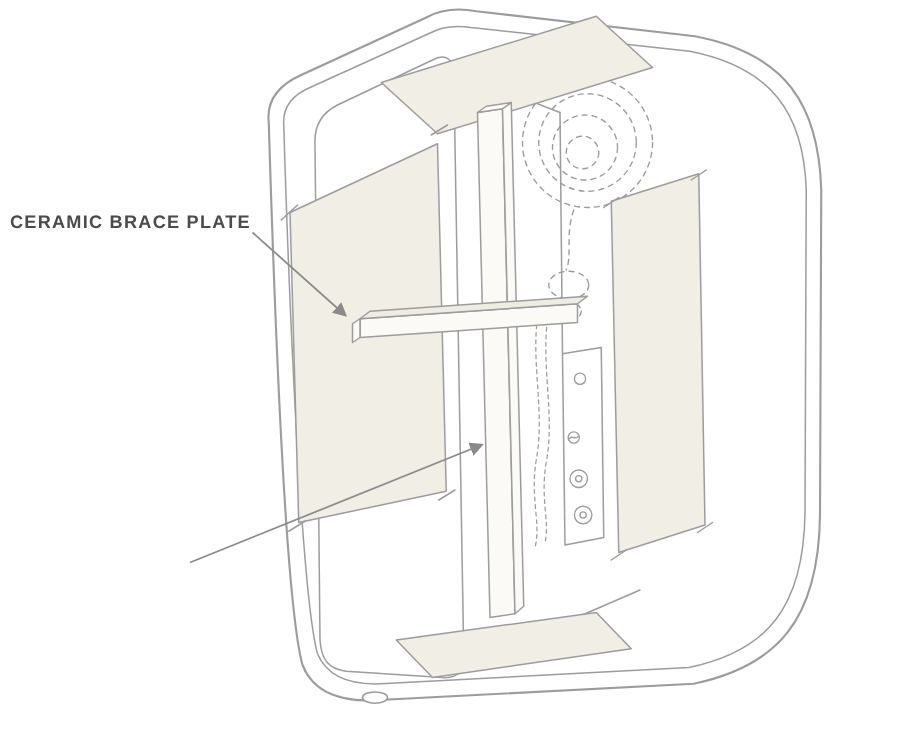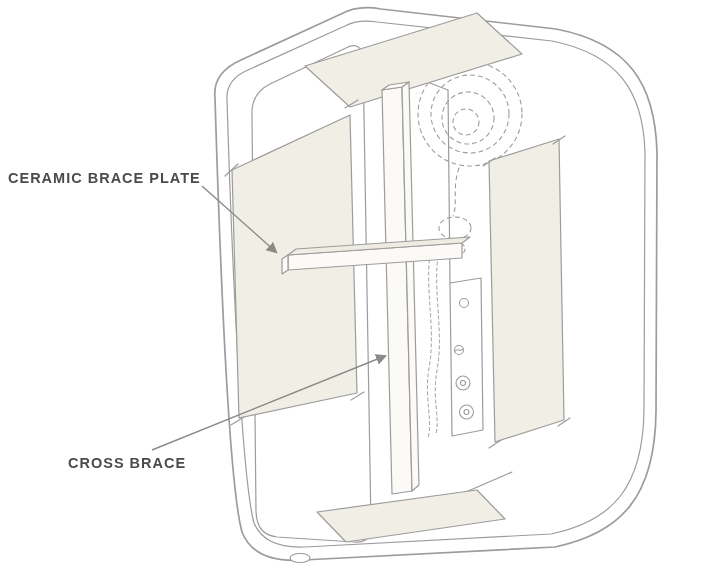--- a/index.html
+++ b/index.html
@@ -120,15 +120,14 @@
     </g>
 
     <g stroke="#8a8a8a" fill="none" stroke-width="1.4">
       <path d="M202,186 L276,252" marker-end="url(#arrowhead)"></path>
       <path d="M152,450 L385,356" marker-end="url(#arrowhead)"></path>
     </g>
   </svg>
 
   <div class="label" style="left:8px; top:170px;">CERAMIC BRACE PLATE</div>
 
-  <div class="label" style="left:68px; top:455px;">CROSS BRACE</div>
 
 </div>
 
 </body></html>

